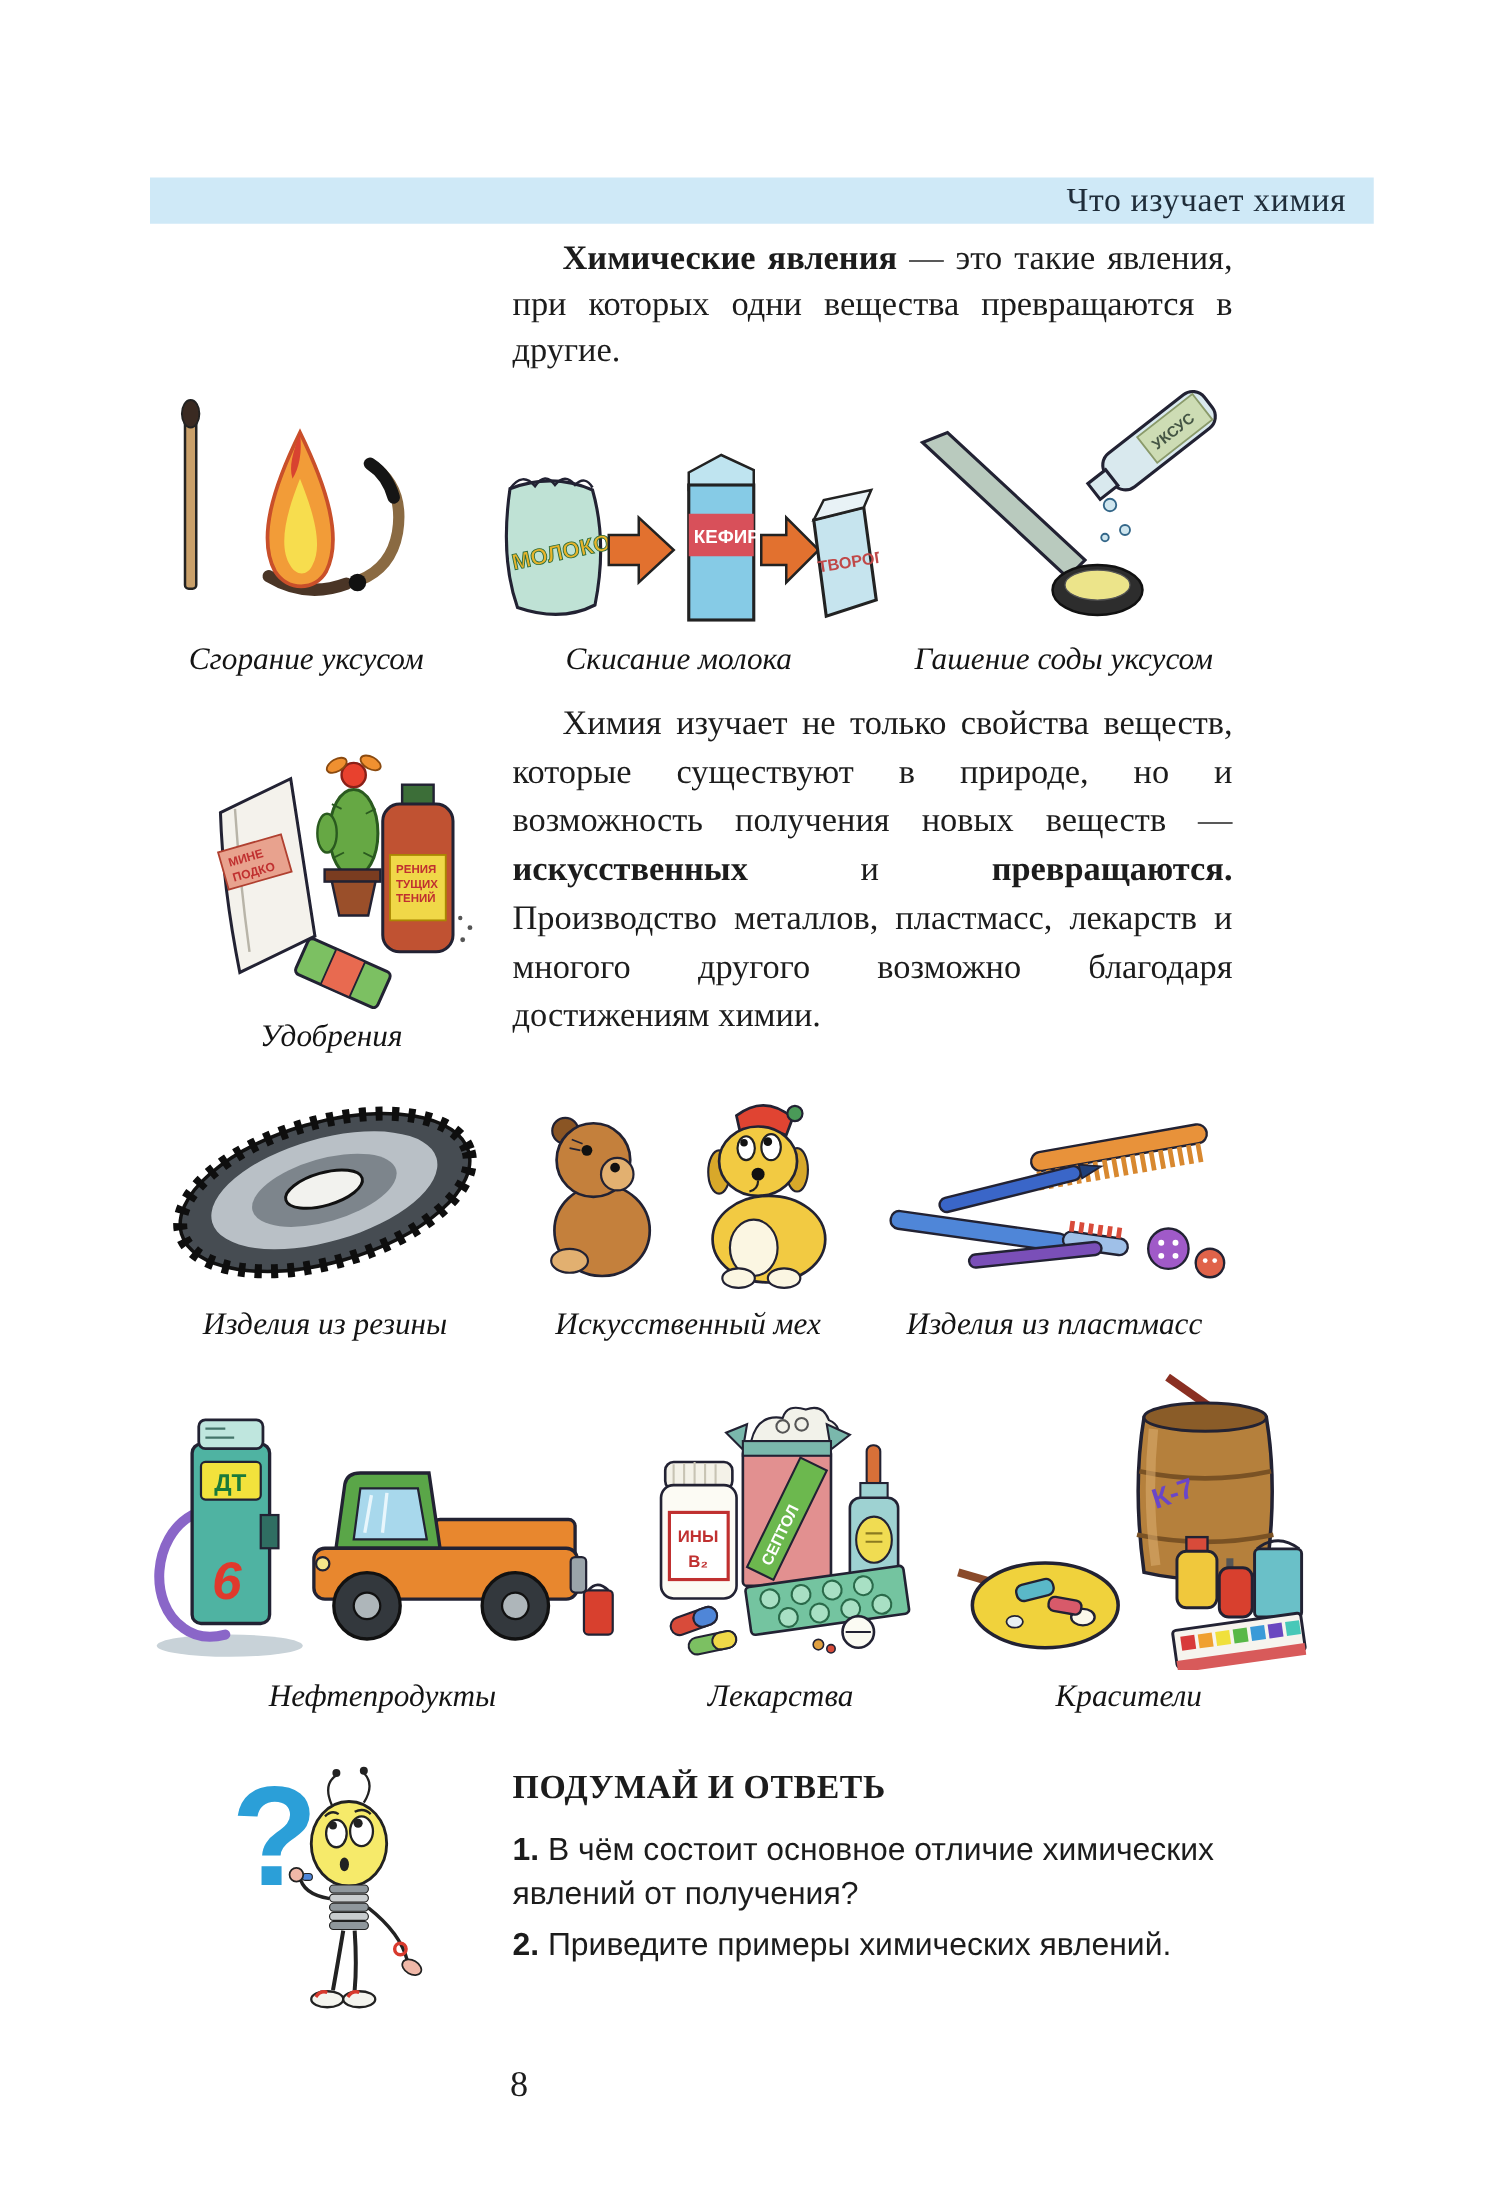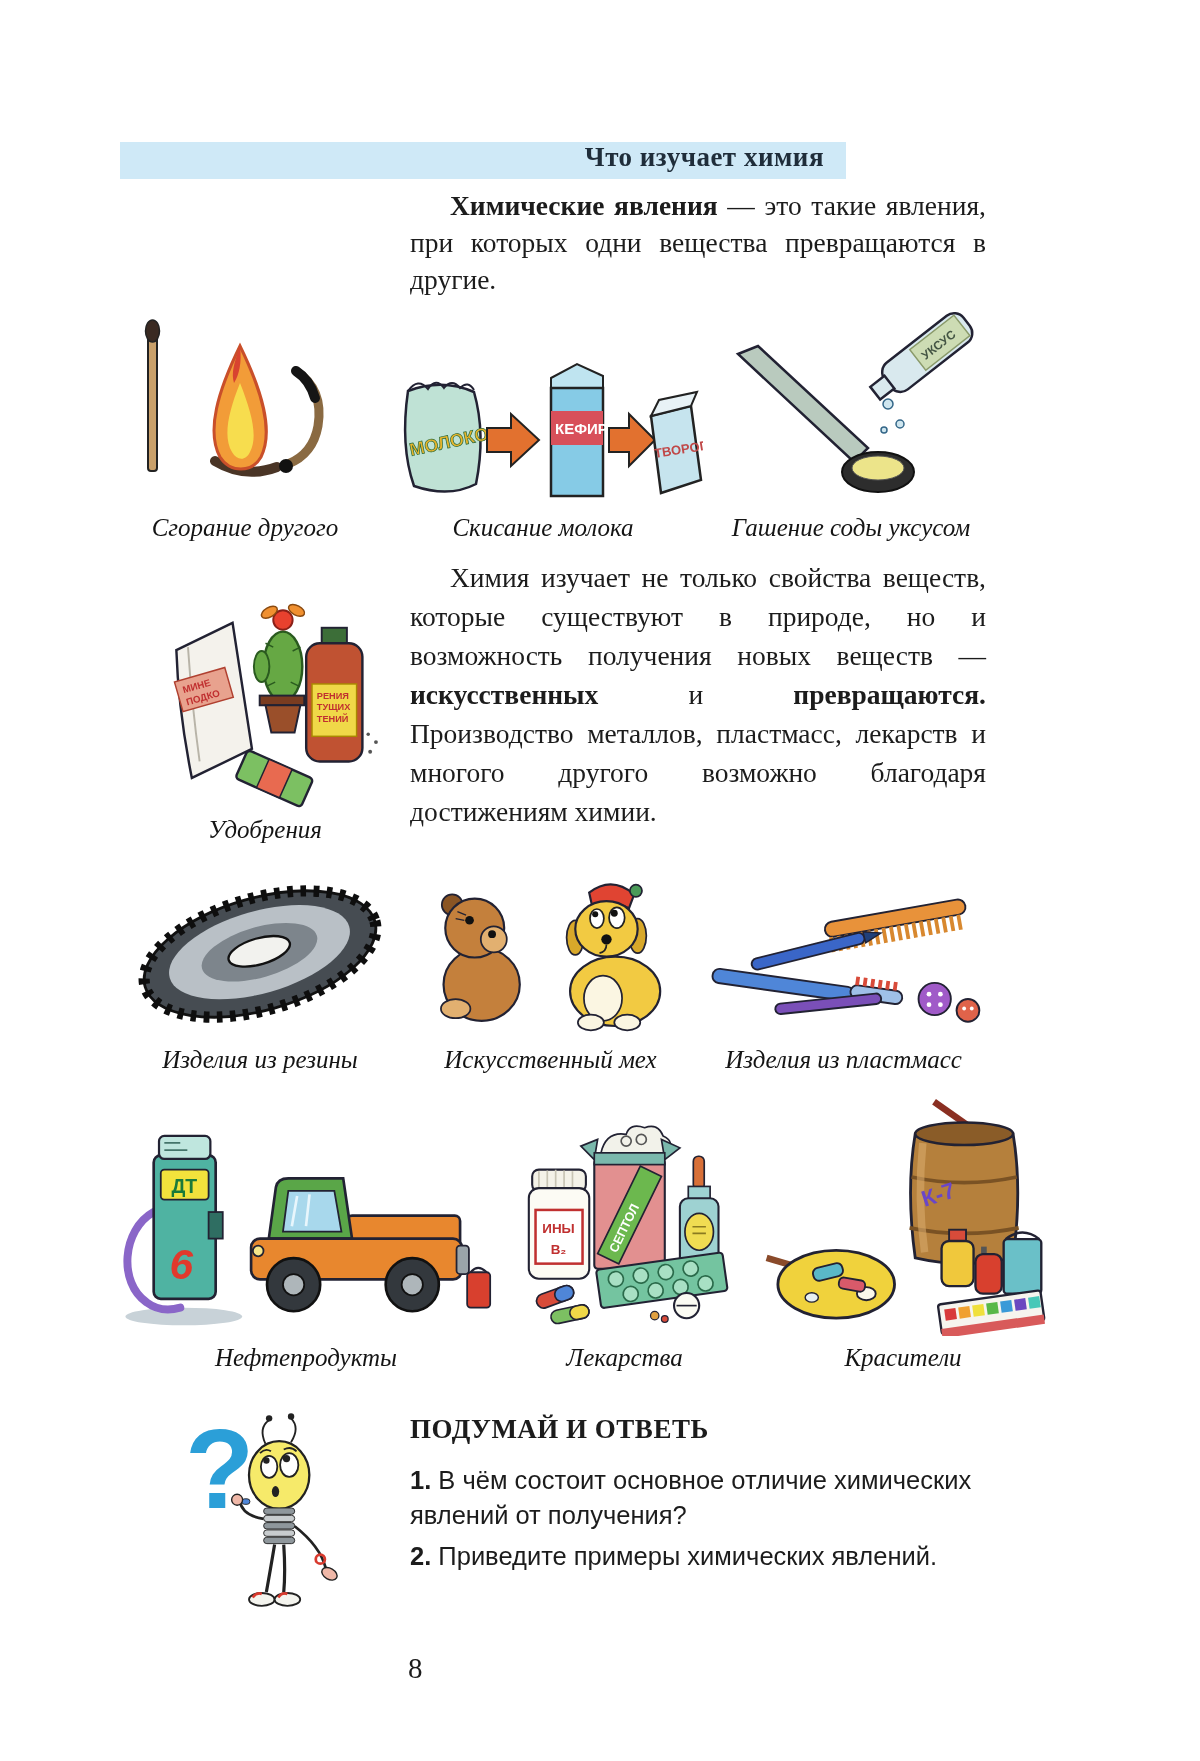--- a/index.html
+++ b/index.html
@@ -2,23 +2,23 @@
 <html><head>
 <meta charset="utf-8">
 <style>
   * { box-sizing: border-box; }
   html,body { margin:0; padding:0; background:#ffffff; }
   .page {
     position:relative; width:1200px; height:1761px; background:#ffffff;
     font-family:"Liberation Serif", serif; color:#1c1c1c; overflow:hidden;
   }
   .header-bar {
-    margin:142px 0 0 120px; width:726px; height:37px; background:#cfe9f7;
-    display:flex; justify-content:flex-end; padding-right:22px;
-    font-weight:700; font-size:27px; color:#1f2d3a; letter-spacing:.5px;
+    margin:142px 0 0 120px; width:979px; height:37px; background:#cfe9f7;
+    display:flex; align-items:center; justify-content:flex-end; padding-right:22px;
+    font-weight:400; font-size:27px; color:#1f2d3a; letter-spacing:.5px;
   }
   .body-col { margin-left:410px; width:576px; }
   .intro { margin:8px 0 0 0; font-size:27.5px; line-height:37px; text-align:justify; text-indent:40px; }
   .fig-row { margin-left:120px; width:866px; display:flex; justify-content:space-between; align-items:flex-end; }
   .row1 { margin-top:8px; }
   .row2 { margin-top:14px; }
   .row3 { margin-top:24px;gap:15px; }
   figure { margin:0; display:flex; flex-direction:column; align-items:center; }
   figcaption { font-style:italic; font-size:25px; margin-top:8px; color:#141414; white-space:nowrap; }
   .two-col { margin-left:120px; width:866px; display:flex; margin-top:16px; }
@@ -53,21 +53,21 @@
         <rect x="28" y="25" width="9" height="135" rx="3" fill="#c9a06a" stroke="#222" stroke-width="2"></rect>
         <ellipse cx="32.5" cy="20" rx="7" ry="11" fill="#3a2a22" stroke="#222" stroke-width="1.5"></ellipse>
         <path d="M95 150 q30 18 62 6" stroke="#4a3526" stroke-width="10" fill="none" stroke-linecap="round"></path>
         <path d="M120 35 C98 80 86 120 100 146 C110 162 132 162 141 146 C154 120 142 80 120 35 Z" fill="#f29c38" stroke="#c94f2a" stroke-width="3"></path>
         <path d="M120 72 C108 102 103 126 112 141 C117 150 126 150 130 141 C138 126 132 102 120 72 Z" fill="#f7dd4e"></path>
         <path d="M120 35 C114 52 111 62 114 72 C119 64 122 52 120 35 Z" fill="#d84330"></path>
         <path d="M176 60 q28 18 22 55 q-5 28 -30 38" stroke="#8a6a42" stroke-width="9" fill="none" stroke-linecap="round"></path>
         <path d="M176 60 q14 9 19 27" stroke="#151515" stroke-width="10" fill="none" stroke-linecap="round"></path>
         <circle cx="166" cy="155" r="7" fill="#111"></circle>
       </svg>
-      <figcaption>Сгорание другого</figcaption>
+      <figcaption>Сгорание уксусом</figcaption>
     </figure>
 
     <figure>
       <svg width="320" height="190" viewBox="0 0 320 190">
         <path d="M25 75 q-8 55 6 95 q35 12 62 -2 q10 -50 -2 -92 q-32 -14 -66 -1 Z" fill="#bfe2d5" stroke="#223" stroke-width="2.5"></path>
         <path d="M25 75 q10 -14 20 -2 q8 -12 16 -1 q8 -10 16 0 q8 -8 14 2" fill="none" stroke="#223" stroke-width="2"></path>
         <text x="28" y="140" font-size="18" font-weight="bold" fill="#e8b42a" stroke="#2a6a3a" stroke-width="0.7" transform="rotate(-12 28 140)">МОЛОКО</text>
         <path d="M104 112 h24 v-14 l28 26 l-28 26 v-14 h-24 Z" fill="#e2712f" stroke="#222" stroke-width="2"></path>
         <path d="M168 62 l26 -14 l26 12 v14 l-52 2 Z" fill="#bfe4f0" stroke="#222" stroke-width="2"></path>
         <rect x="168" y="72" width="52" height="108" fill="#86cbe6" stroke="#222" stroke-width="2.5"></rect>

